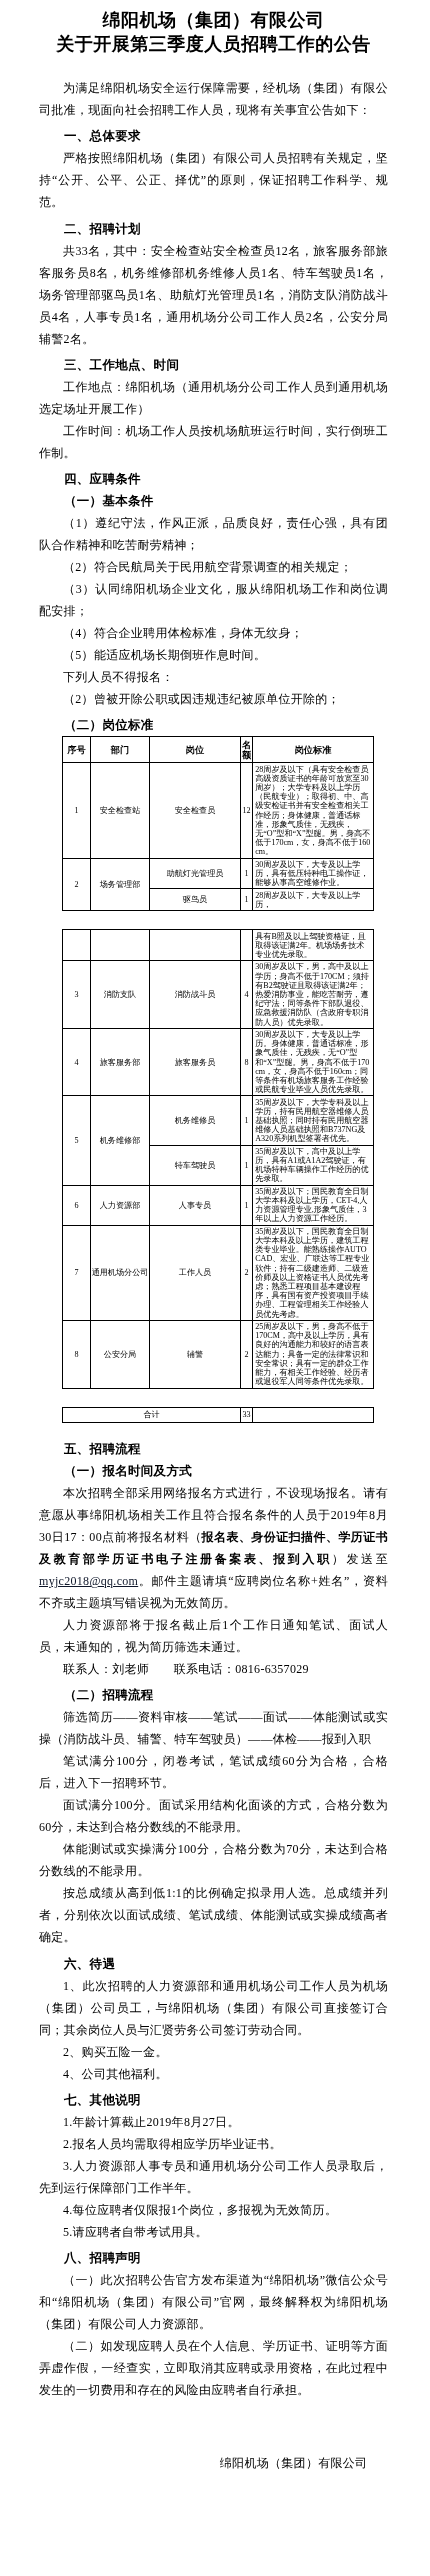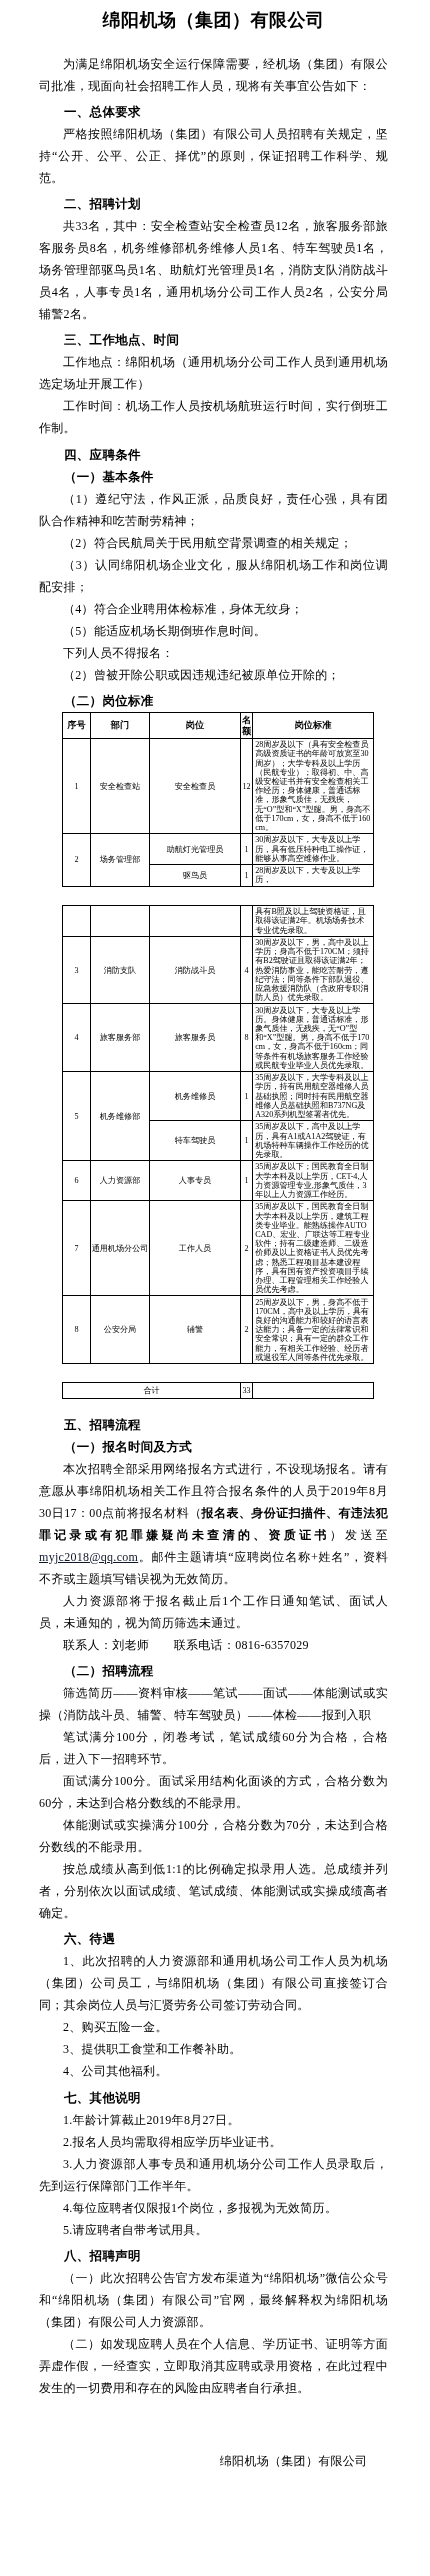--- a/index.html
+++ b/index.html
@@ -39,20 +39,21 @@
   .sign { margin:50px 20.6px 0 auto; width:max-content; text-align:center;
           font-size:12px; line-height:25px; letter-spacing:0.3px; }
 </style>
 </head>
 <body>
 
 <div class="page">
 
   <div class="title">
     <div>绵阳机场（集团）有限公司</div>
+    <div>关于开展第三季度人员招聘工作的公告</div>
   </div>
 
   <div class="intro-gap"></div>
 
   <p class="b">为满足绵阳机场安全运行保障需要，经机场（集团）有限公司批准，现面向社会招聘工作人员，现将有关事宜公告如下：</p>
 
   <div class="h">一、总体要求</div>
   <p class="b">严格按照绵阳机场（集团）有限公司人员招聘有关规定，坚持“公开、公平、公正、择优”的原则，保证招聘工作科学、规范。</p>
 
   <div class="h">二、招聘计划</div>
@@ -194,36 +195,35 @@
       <td class="c" colspan="3">合计</td>
       <td class="c">33</td>
       <td class="std"></td>
     </tr>
   </tbody>
     </table>
 
   <div class="h mt">五、招聘流程</div>
   <div class="h">（一）报名时间及方式</div>
 
-  <p class="b"><span>本次招聘全部采用网络报名方式进行，不设现场报名。请有意愿从事绵阳机场相关工作且符合报名条件的人员于2019年8月30日17：00点前将报名材料（</span><span class="bold">报名表、身份证扫描件、有违法犯罪记录或有犯罪嫌疑尚未查清的、资质证书</span><span>）发送至</span><a class="mail" href="#" style="color:#0f172a">myjc2018@qq.com</a><span>。邮件主题请填“应聘岗位名称+姓名”，资料不齐或主题填写错误视为无效简历。</span></p>
+  <p class="b"><span>本次招聘全部采用网络报名方式进行，不设现场报名。请有意愿从事绵阳机场相关工作且符合报名条件的人员于2019年8月30日17：00点前将报名材料（</span><span class="bold">报名表、身份证扫描件、学历证书及教育部学历证书电子注册备案表、报到入职</span><span>）发送至</span><a class="mail" href="#" style="color:#0f172a">myjc2018@qq.com</a><span>。邮件主题请填“应聘岗位名称+姓名”，资料不齐或主题填写错误视为无效简历。</span></p>
 
   <p class="b">人力资源部将于报名截止后1个工作日通知笔试、面试人员，未通知的，视为简历筛选未通过。</p>
   <p class="b">联系人：刘老师　　联系电话：0816-6357029</p>
 
   <div class="h">（二）招聘流程</div>
   <p class="b">筛选简历——资料审核——笔试——面试——体能测试或实操（消防战斗员、辅警、特车驾驶员）——体检——报到入职</p>
   <p class="b mt-s">笔试满分100分，闭卷考试，笔试成绩60分为合格，合格后，进入下一招聘环节。</p>
   <p class="b">面试满分100分。面试采用结构化面谈的方式，合格分数为60分，未达到合格分数线的不能录用。</p>
   <p class="b mt-s">体能测试或实操满分100分，合格分数为70分，未达到合格分数线的不能录用。</p>
   <p class="b">按总成绩从高到低1:1的比例确定拟录用人选。总成绩并列者，分别依次以面试成绩、笔试成绩、体能测试或实操成绩高者确定。</p>
 
   <div class="h">六、待遇</div>
   <p class="b">1、此次招聘的人力资源部和通用机场公司工作人员为机场（集团）公司员工，与绵阳机场（集团）有限公司直接签订合同；其余岗位人员与汇贤劳务公司签订劳动合同。</p>
   <p class="b">2、购买五险一金。</p>
-  <p class="b">3、提供职工食堂和工作餐补助。</p>
   <p class="b">4、公司其他福利。</p>
 
   <div class="h">七、其他说明</div>
   <p class="b">1.年龄计算截止2019年8月27日。</p>
   <p class="b">2.报名人员均需取得相应学历毕业证书。</p>
   <p class="b">3.人力资源部人事专员和通用机场分公司工作人员录取后，先到运行保障部门工作半年。</p>
   <p class="b">4.每位应聘者仅限报1个岗位，多报视为无效简历。</p>
   <p class="b">5.请应聘者自带考试用具。</p>
 
   <div class="h">八、招聘声明</div>

